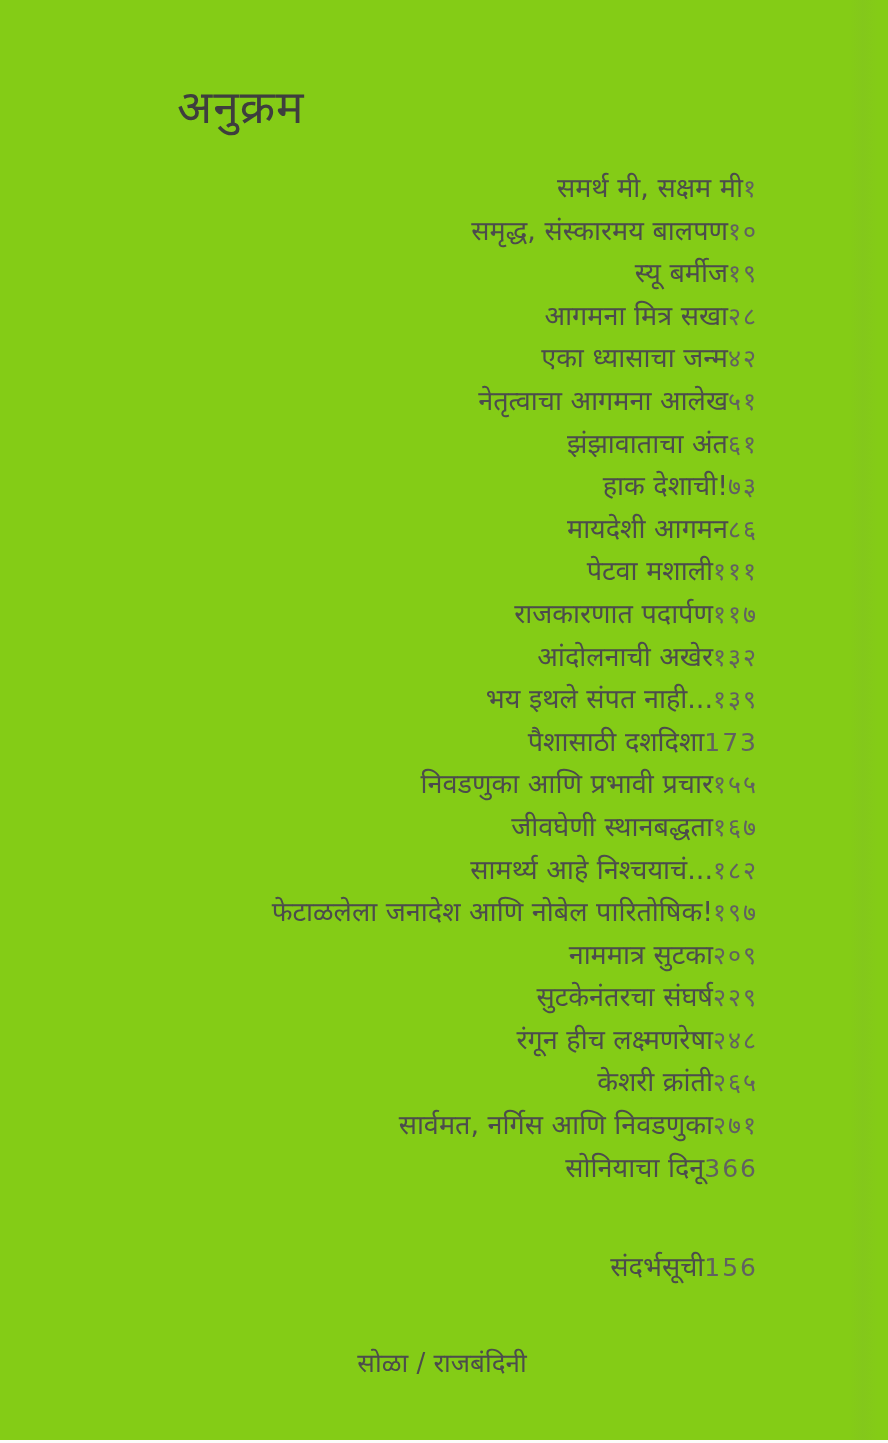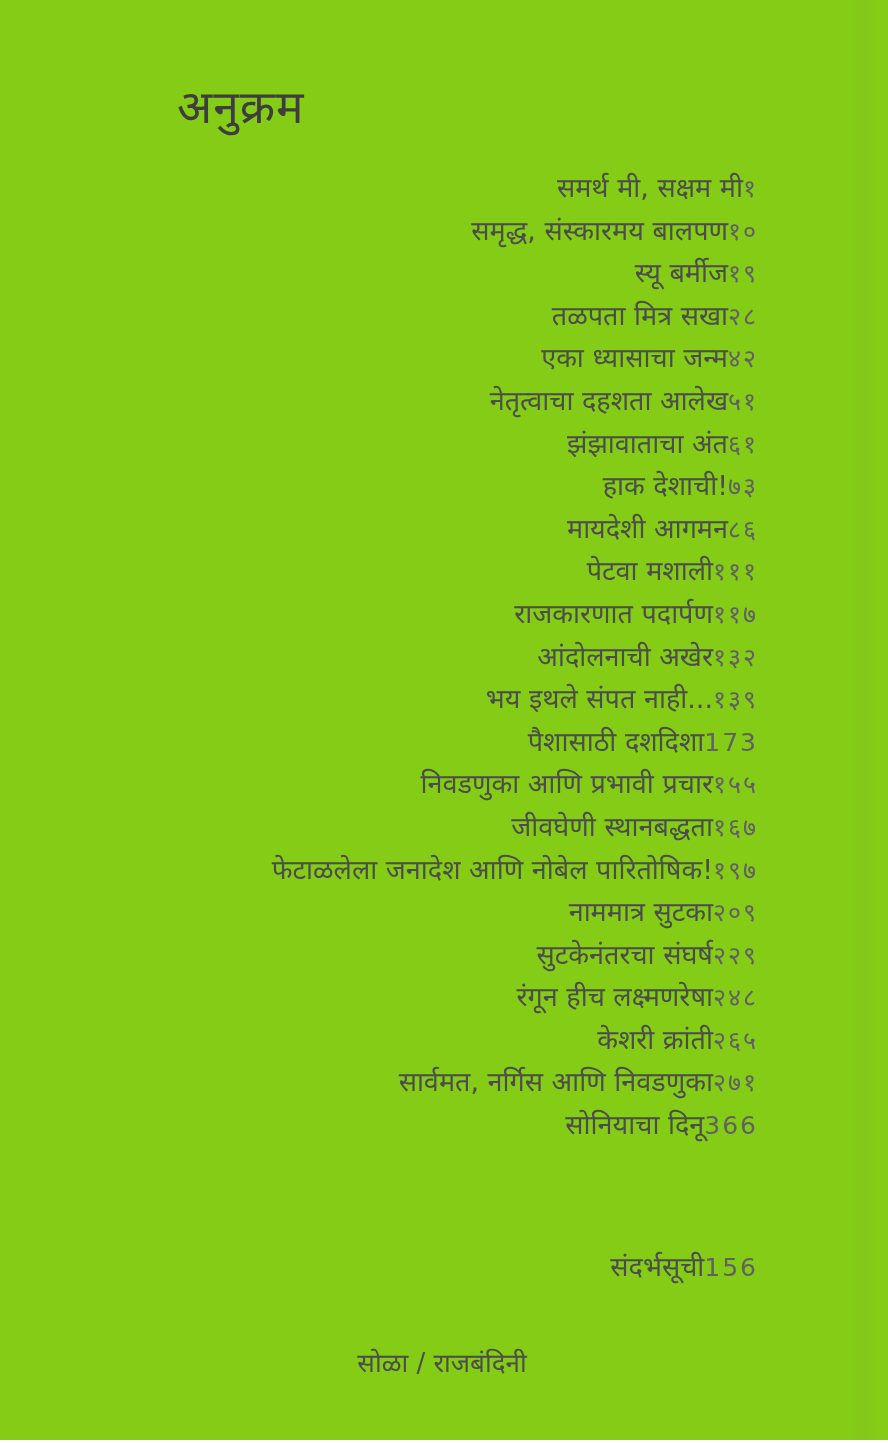--- a/index.html
+++ b/index.html
@@ -92,31 +92,31 @@
     <span class="chapter-label">समृद्ध, संस्कारमय बालपण</span>
     <span class="chapter-page">१०</span>
   </div>
 
   <div class="toc-row">
     <span class="chapter-label">स्यू बर्मीज</span>
     <span class="chapter-page">१९</span>
   </div>
 
   <div class="toc-row">
-    <span class="chapter-label">तळपता मित्र सखा</span>
+    <span class="chapter-label">आगमना मित्र सखा</span>
     <span class="chapter-page">२८</span>
   </div>
 
   <div class="toc-row">
     <span class="chapter-label">एका ध्यासाचा जन्म</span>
     <span class="chapter-page">४२</span>
   </div>
 
   <div class="toc-row">
-    <span class="chapter-label">नेतृत्वाचा दहशता आलेख</span>
+    <span class="chapter-label">नेतृत्वाचा आगमना आलेख</span>
     <span class="chapter-page">५१</span>
   </div>
 
   <div class="toc-row">
     <span class="chapter-label">झंझावाताचा अंत</span>
     <span class="chapter-page">६१</span>
   </div>
 
   <div class="toc-row">
     <span class="chapter-label">हाक देशाची!</span>
@@ -157,20 +157,24 @@
   <div class="toc-row">
     <span class="chapter-label">निवडणुका आणि प्रभावी प्रचार</span>
     <span class="chapter-page">१५५</span>
   </div>
 
   <div class="toc-row">
     <span class="chapter-label">जीवघेणी स्थानबद्धता</span>
     <span class="chapter-page">१६७</span>
   </div>
 
+  <div class="toc-row">
+    <span class="chapter-label">सामर्थ्य आहे निश्चयाचं...</span>
+    <span class="chapter-page">१८२</span>
+  </div>
 
   <div class="toc-row">
     <span class="chapter-label">फेटाळलेला जनादेश आणि नोबेल पारितोषिक!</span>
     <span class="chapter-page">१९७</span>
   </div>
 
   <div class="toc-row">
     <span class="chapter-label">नाममात्र सुटका</span>
     <span class="chapter-page">२०९</span>
   </div>

